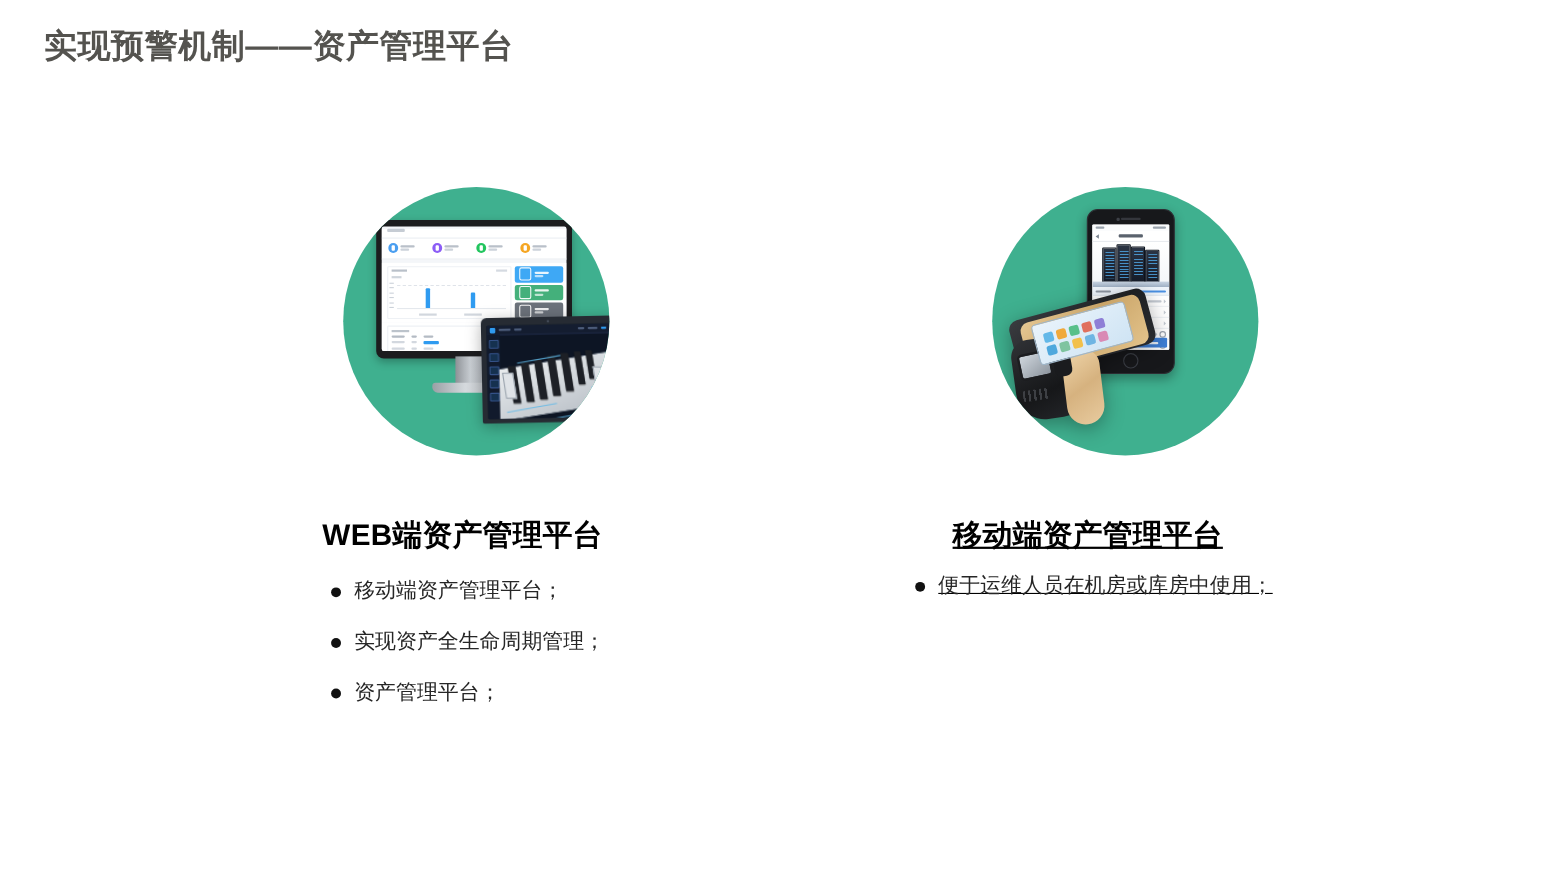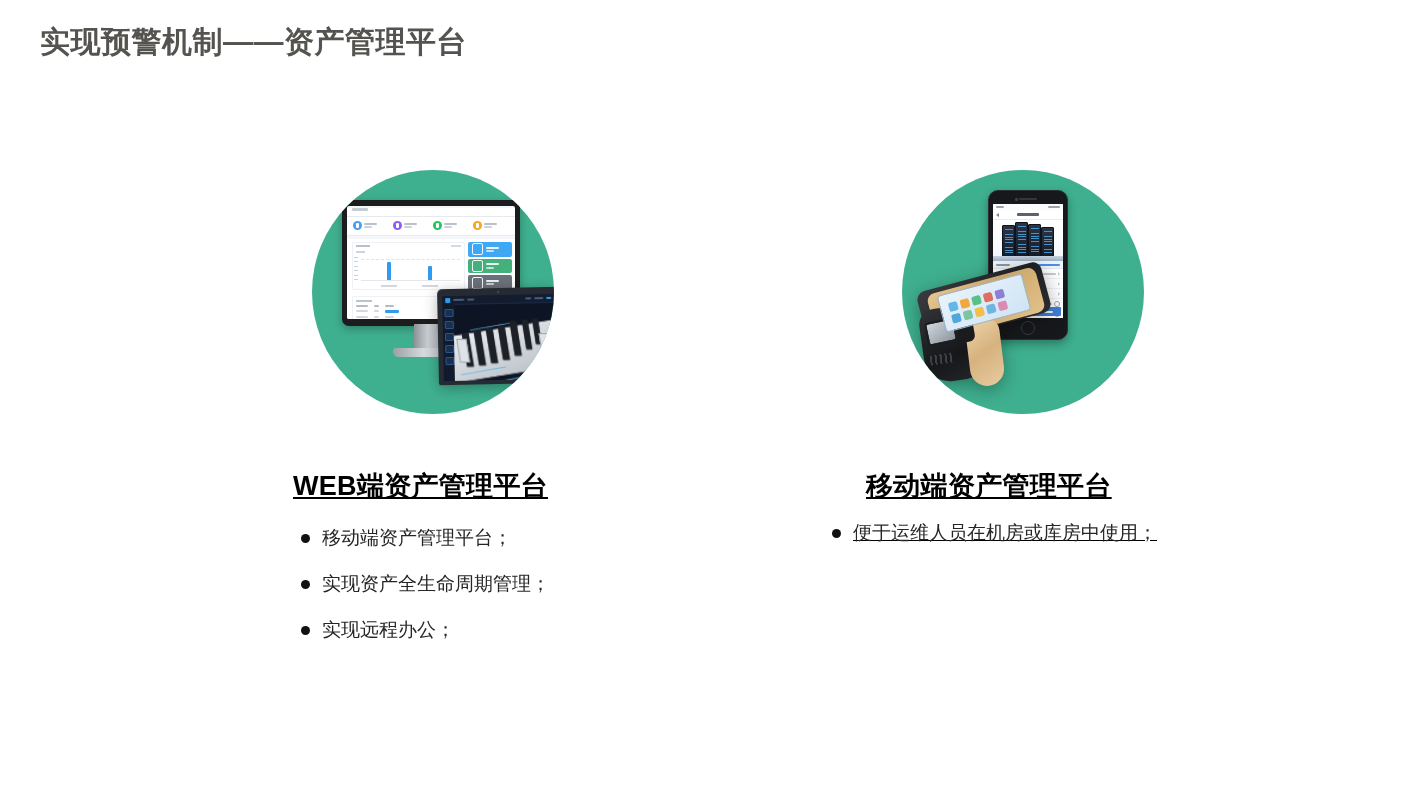--- a/index.html
+++ b/index.html
@@ -647,21 +647,21 @@
   }
 
   
   .col-heading {
     font-size: 27px;
     font-weight: bold;
     color: #000000;
     letter-spacing: 0.3px;
     white-space: nowrap;
   }
-  .column.left  .col-heading { margin: 54px 0 0 3px; text-decoration: underline; }
+  .column.left  .col-heading { margin: 54px 0 0 3px; }
   .column.right .col-heading { margin: 54px 0 0 36px; }
 
   .bullets { list-style: none; margin: 0; padding: 0; }
   .bullet {
     display: flex;
     align-items: flex-start;
     color: #262626;
     font-size: 19px;
     white-space: nowrap;
   }
@@ -855,21 +855,21 @@
     <li class="bullet">
       <span class="bullet-dot"></span>
       <span class="bullet-text">移动端资产管理平台；</span>
     </li>
     <li class="bullet">
       <span class="bullet-dot"></span>
       <span class="bullet-text">实现资产全生命周期管理；</span>
     </li>
     <li class="bullet">
       <span class="bullet-dot"></span>
-      <span class="bullet-text">实现远程办公；</span>
+      <span class="bullet-text">资产管理平台；</span>
     </li>
   </ul>
 
 </section>
 
 <section class="column right">
 
   <div class="circle-badge right-badge">
     <div class="badge-clip">
 

